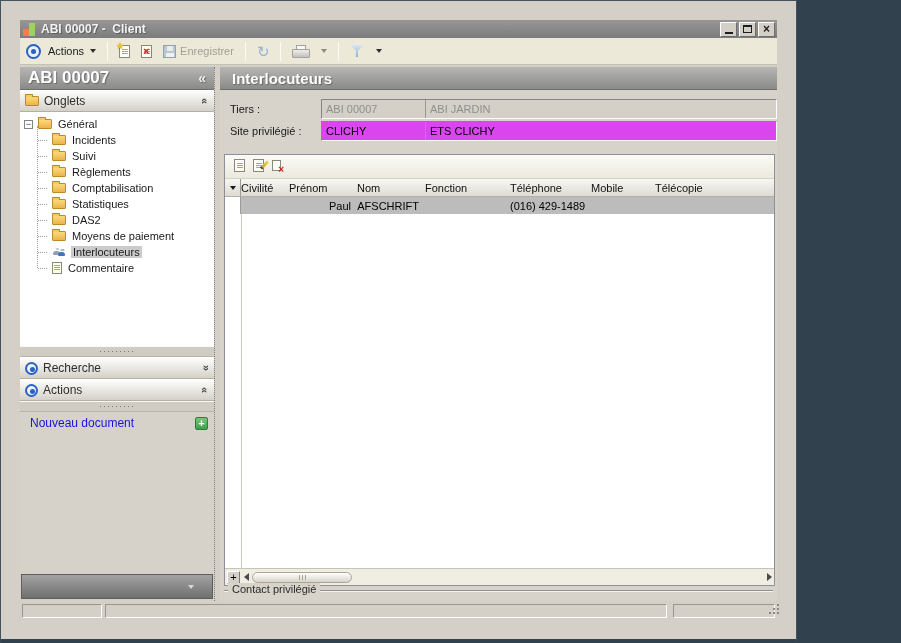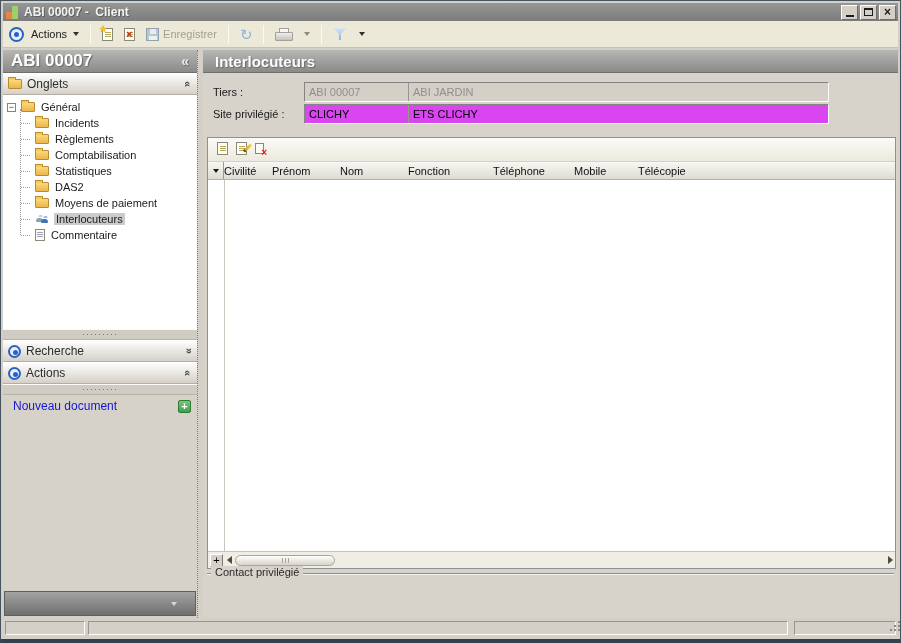--- a/index.html
+++ b/index.html
@@ -1,19 +1,19 @@
 <!DOCTYPE html>
 <html><head>
 <meta charset="utf-8">
 <style>
   html,body{margin:0;padding:0;width:901px;height:643px;overflow:hidden;
     font-family:"Liberation Sans",sans-serif;font-size:11px;color:#1a1a1a;background:#31424e;}
   *{box-sizing:border-box;}
-  .window{width:901px;height:643px;border:1px solid #44535e;border-bottom:4px solid #31424e;
-    background:#d4d0c8;padding:2px;display:flex;flex-direction:column;}
+  .window{width:797px;height:643px;border:1px solid #44535e;border-bottom:4px solid #31424e;
+    background:#d4d0c8;padding:19px;display:flex;flex-direction:column;}
 
   
   .titlebar{height:18px;background:linear-gradient(180deg,#969696,#7c7c7c);display:flex;align-items:center;
     padding:0 2px 0 3px;flex:0 0 auto;}
   .app-icon{width:13px;height:13px;position:relative;margin-right:5px;}
   .app-icon .bar-o{position:absolute;left:0;bottom:0;width:6px;height:7px;background:#e8834a;}
   .app-icon .bar-g{position:absolute;left:6px;bottom:0;width:6px;height:13px;background:#9ed06a;}
   .title-text{color:#f2f2f2;font-weight:bold;font-size:12px;text-shadow:1px 1px 0 #5f5f5f;flex:1;white-space:pre;}
   .win-btns{display:flex;gap:2px;}
   .wbtn{width:17px;height:15px;background:#d4d0c8;border:1px solid;border-color:#ffffff #6d6d6d #6d6d6d #ffffff;
@@ -267,20 +267,25 @@
         </div>
         <div class="kids">
           <div class="trow">
             <span class="hline"></span>
               <span class="folder"></span>
             <span class="tlabel">Incidents</span>
           </div>
           <div class="trow">
             <span class="hline"></span>
               <span class="folder"></span>
+            <span class="tlabel">Suivi</span>
+          </div>
+          <div class="trow">
+            <span class="hline"></span>
+              <span class="folder"></span>
             <span class="tlabel">Règlements</span>
           </div>
           <div class="trow">
             <span class="hline"></span>
               <span class="folder"></span>
             <span class="tlabel">Comptabilisation</span>
           </div>
           <div class="trow">
             <span class="hline"></span>
               <span class="folder"></span>
@@ -385,20 +390,31 @@
           <div class="gh c0">Civilité</div>
           <div class="gh c1w">Prénom</div>
           <div class="gh c2w">Nom</div>
           <div class="gh c3w">Fonction</div>
           <div class="gh c4w">Téléphone</div>
           <div class="gh c5w">Mobile</div>
           <div class="gh c6w">Télécopie</div>
           <div class="gh fillc"></div>
         </div>
 
+        <div class="grid-row">
+          <div class="ind"></div>
+          <div class="gc c0"></div>
+          <div class="gc c1w">Paul</div>
+          <div class="gc c2w">AFSCHRIFT</div>
+          <div class="gc c3w"></div>
+          <div class="gc c4w">(016) 429-1489</div>
+          <div class="gc c5w"></div>
+          <div class="gc c6w"></div>
+          <div class="gc fillc"></div>
+        </div>
 
         <div class="grid-body"></div>
 
         <div class="grid-scroll">
           <button class="plussq">+</button>
           <i class="arr left"></i>
           <div class="thumb">
               <i></i>
               <i></i>
               <i></i>

